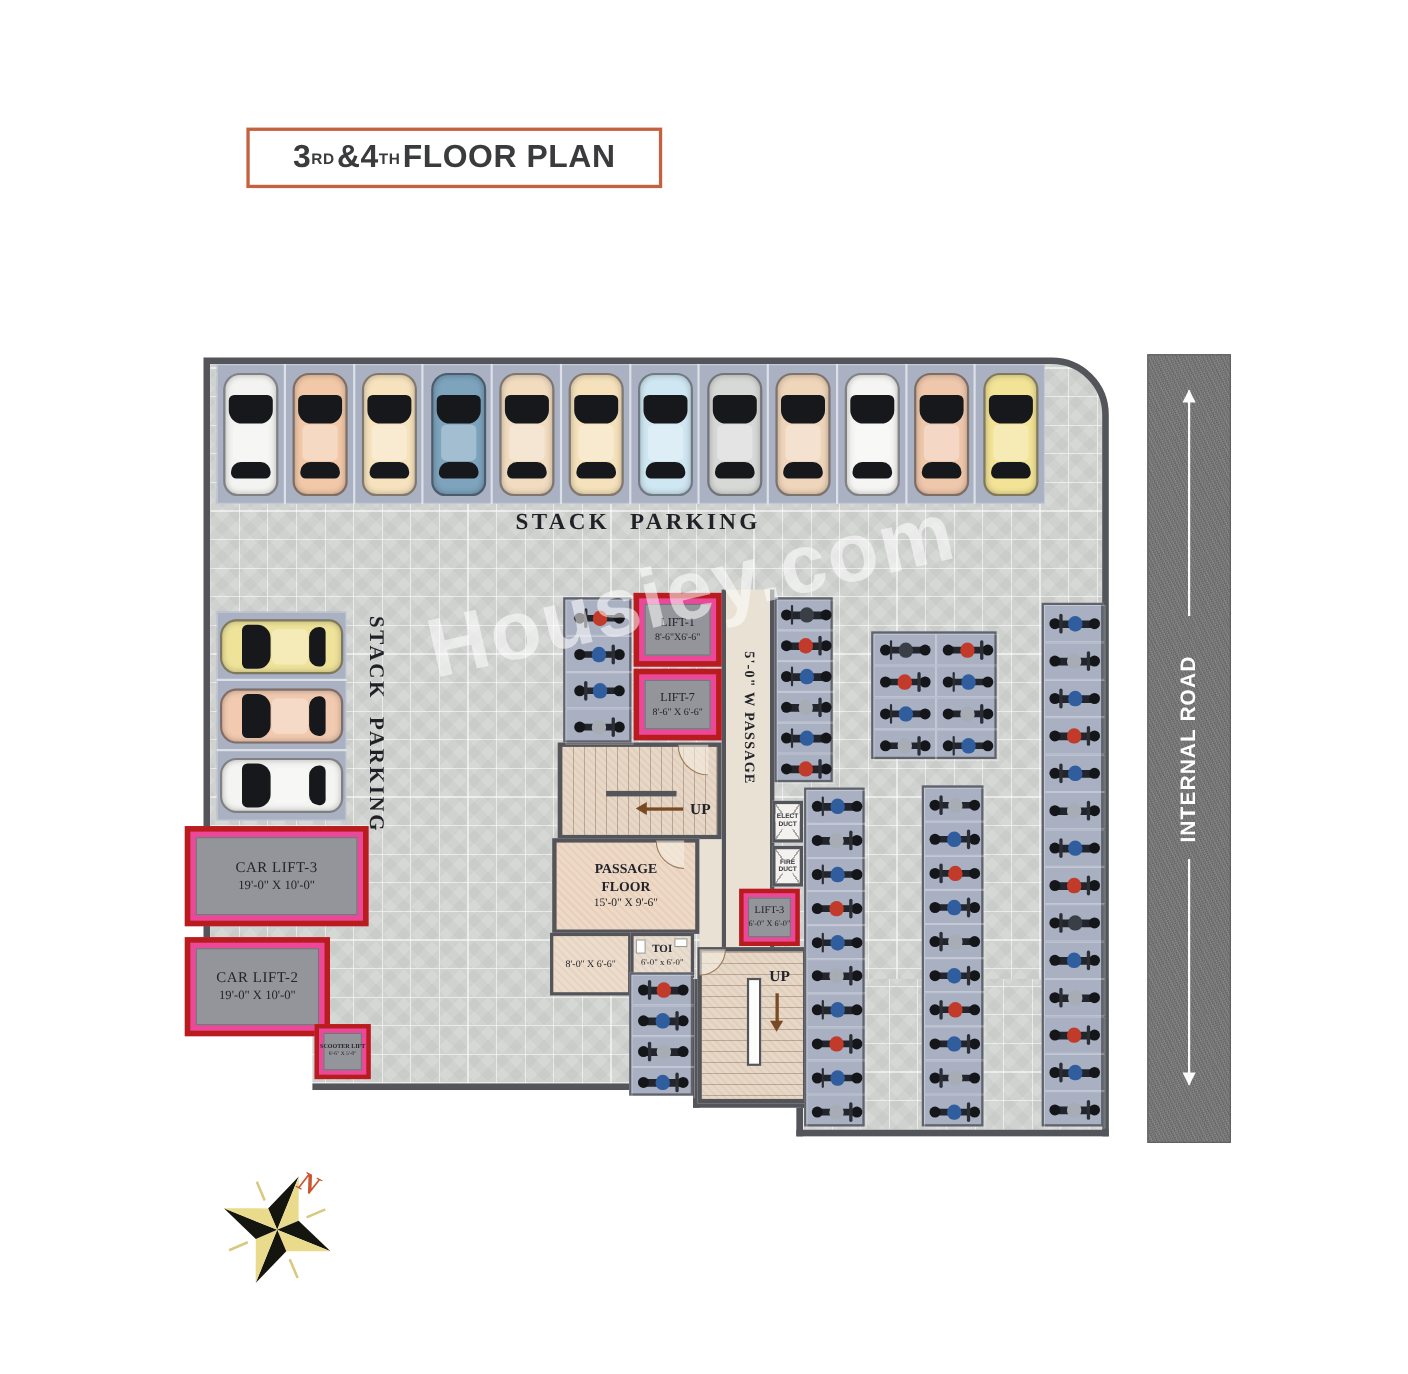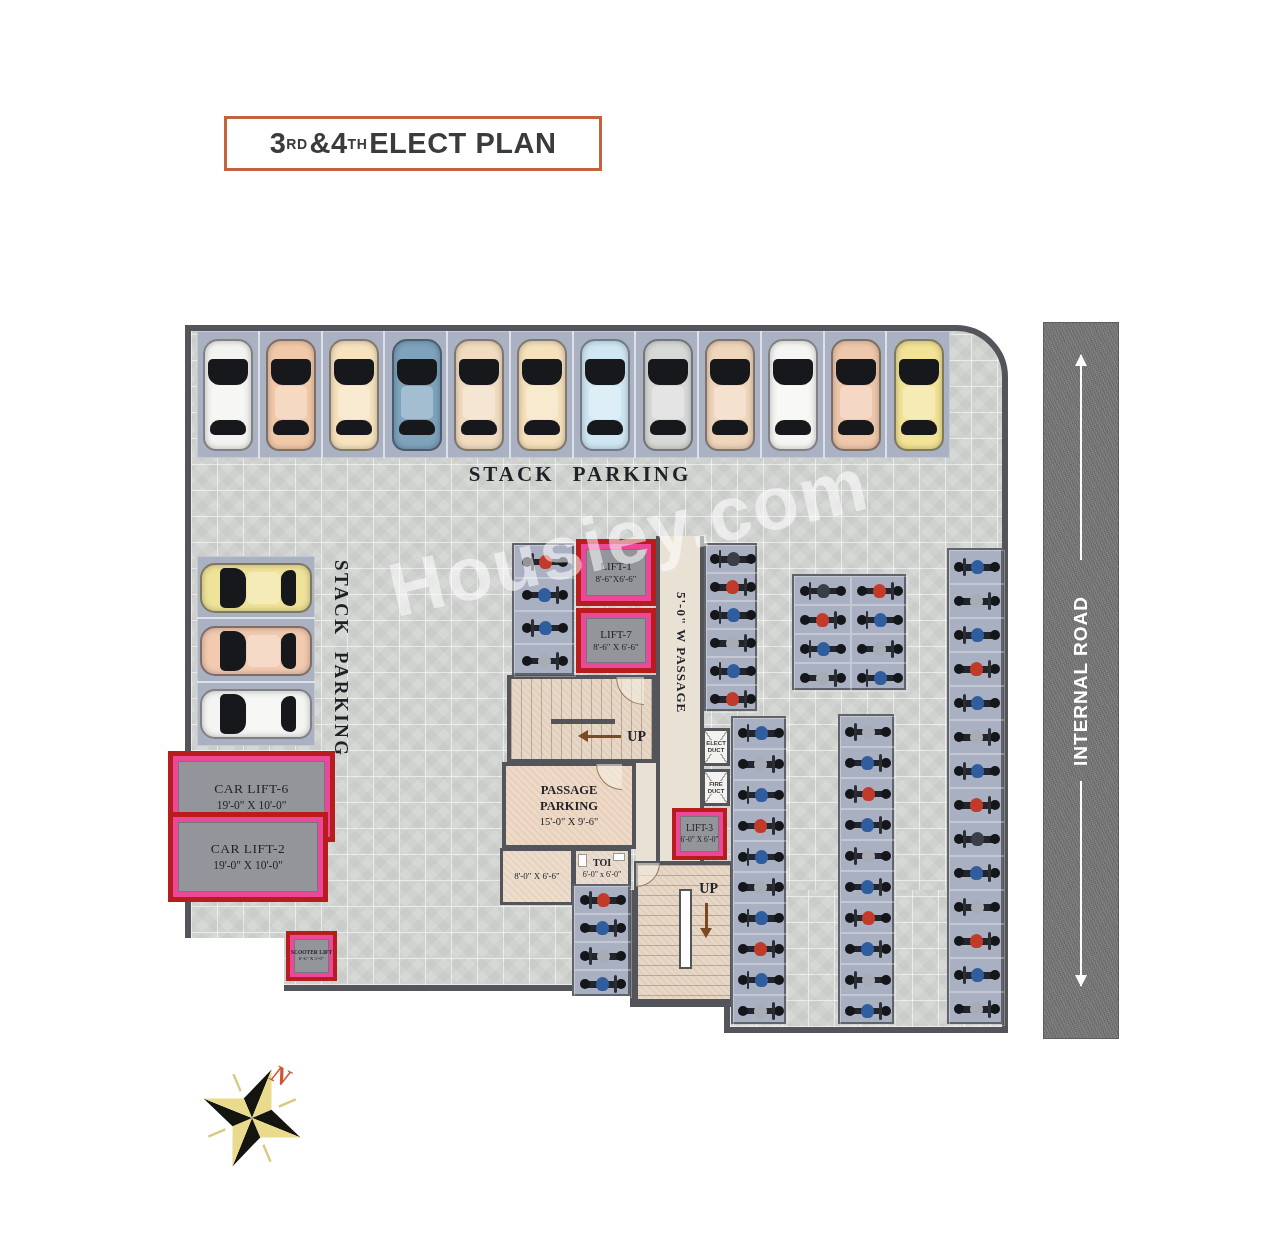--- a/index.html
+++ b/index.html
@@ -112,21 +112,21 @@
 <body>
 
 <div id="canvas">
 
   <div class="abs" id="title-box">
     <span>3</span>
       <sup>RD</sup>
       <span> &amp; </span>
       <span>4</span>
       <sup>TH</sup>
-      <span> ELECT PLAN</span>
+      <span> FLOOR PLAN</span>
   </div>
 
 
   <div class="abs road" id="road-right">
     <div class="vline" id="vline-top"></div>
     <span class="rlabel">INTERNAL ROAD</span>
     <div class="vline" id="vline-bottom"></div>
   </div>
 
   <div class="abs" id="plan" style="left:0;top:0;width:1280px;height:1249px;">
@@ -198,25 +198,25 @@
         <div class="car" style="left: 34px; top: 102.3px; background: rgb(244, 244, 242); transform: rotate(-90deg);">
           <div class="roof"></div>
         </div>
       </div>
     <div class="abs" id="stack-top-label" style="z-index:3;">STACK PARKING</div>
     <div class="abs" id="stack-left-label" style="z-index:3;">STACK PARKING</div>
 
     <div class="abs liftbox" style="left:168px;top:751px;width:167px;height:91px;">
       <div class="inner"></div>
       <div class="lbl">
-        <span style="font-size:13.5px;letter-spacing:.5px;">CAR LIFT-6</span>
+        <span style="font-size:13.5px;letter-spacing:.5px;">CAR LIFT-3</span>
         <span style="font-size:11.5px;">19'-0" X 10'-0"</span>
       </div>
     </div>
-    <div class="abs liftbox" style="left:168px;top:812px;width:160px;height:90px;">
+    <div class="abs liftbox" style="left:168px;top:852px;width:132px;height:90px;">
       <div class="inner"></div>
       <div class="lbl">
         <span style="font-size:13.5px;letter-spacing:.5px;">CAR LIFT-2</span>
         <span style="font-size:11.5px;">19'-0" X 10'-0"</span>
       </div>
     </div>
     <div class="abs liftbox" style="left:286px;top:931px;width:51px;height:50px;border-width:4px;">
       <div class="inner" style="inset:4px;"></div>
       <div class="lbl">
         <span style="font-size:5.5px;font-weight:700;">SCOOTER LIFT</span>
@@ -243,21 +243,21 @@
       <div style="position:absolute;left:40px;top:40px;width:64px;height:5px;background:#54555a;"></div>
       <div style="position:absolute;right:6px;bottom:14px;white-space:nowrap;">
         <span class="uparrow-l"></span><span class="uptxt" style="font-size:14px;">UP</span>
       </div>
       <div class="arc" style="right:8px;top:-2px;width:28px;height:28px;border-width:0 0 1.5px 1.5px;border-bottom-left-radius:100%;"></div>
     </div>
 
     <div class="abs room" style="left:502px;top:762px;width:134px;height:87px;background-color:#edd9c6;">
       <div class="lbl">
         <span style="font-size:12.5px;font-weight:600;">PASSAGE</span>
-        <span style="font-size:12.5px;font-weight:600;">PARKING</span>
+        <span style="font-size:12.5px;font-weight:600;">FLOOR</span>
         <span style="font-size:10.5px;">15'-0" X 9'-6"</span>
       </div>
       <div class="arc" style="right:10px;top:-2px;width:26px;height:26px;border-width:0 0 1.5px 1.5px;border-bottom-left-radius:100%;"></div>
     </div>
 
     <div class="abs room" style="left:500px;top:848px;width:74px;height:57px;border-width:3px;">
       <div class="lbl">
         <span style="font-size:9px;">8'-0" X 6'-6"</span>
       </div>
     </div>

